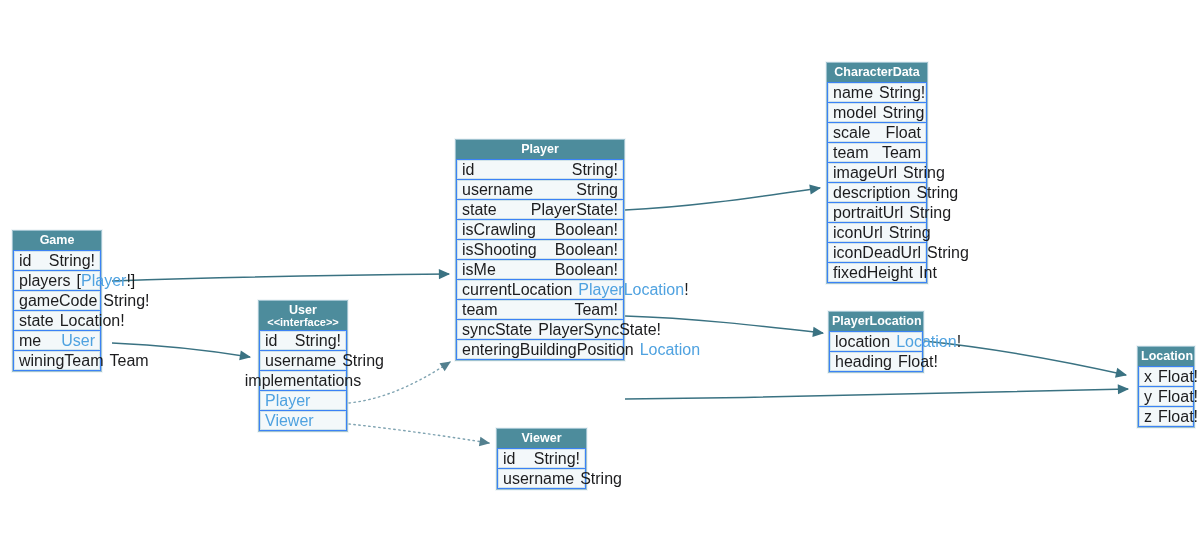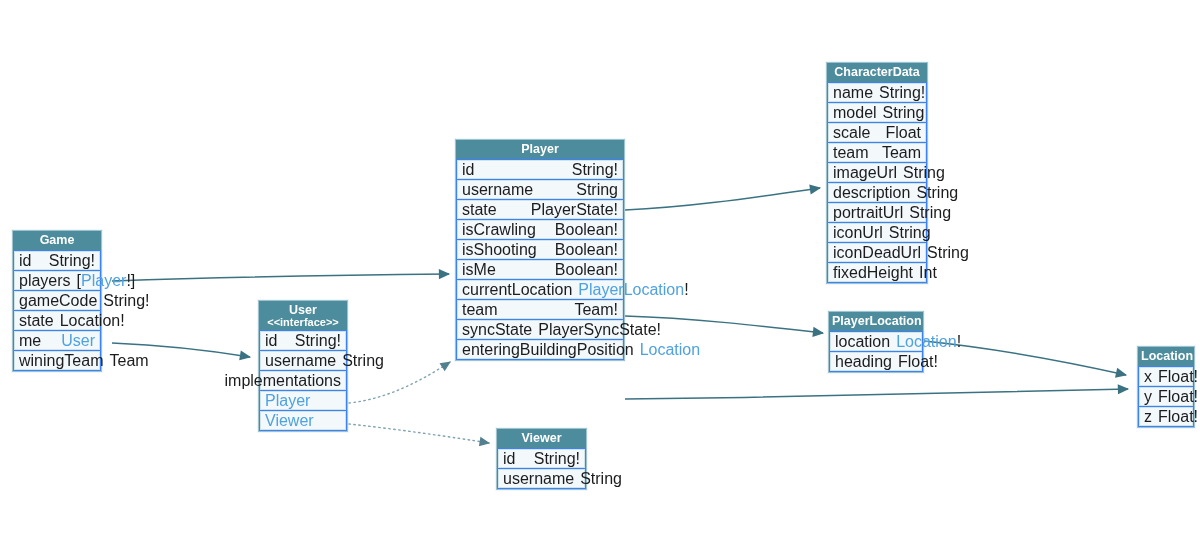--- a/index.html
+++ b/index.html
@@ -5,21 +5,21 @@
   html,body{margin:0;padding:0;background:#ffffff;font-family:"Liberation Sans",sans-serif;}
   #canvas{position:relative;width:1200px;height:547px;overflow:hidden;background:#ffffff;}
   #edge-layer{position:absolute;left:0;top:0;width:1200px;height:547px;pointer-events:none;}
   .gtable{position:absolute;box-sizing:border-box;border:1px solid #9fc2cf;background:#3b82f6;box-shadow:0 0 0 1px rgba(159,194,207,0.15);}
   .thead{background:var(--header,#4d8c9c);color:#ffffff;text-align:center;font-weight:bold;font-size:12.5px;line-height:19px;padding:0 3px;cursor:pointer;white-space:nowrap;}
   .thead .sub{display:block;font-size:11px;font-weight:bold;line-height:10px;margin-top:-3px;padding-bottom:3px;text-align:center;}
   .trow{margin:1px;background:#f3f8fa;border:1px solid #d0e3ea;font-size:16px;line-height:17px;height:17px;padding:0 4px;display:flex;justify-content:space-between;align-items:center;white-space:nowrap;cursor:pointer;}
   .fname{color:#1c1c1e;flex-shrink:0;}
   .ftype{color:#1c1c1e;margin-left:6px;text-align:center;}
   .tlink{color:var(--link,#4fa2e0);}
-  .trow.section{justify-content:flex-end;color:#1c1c1e;}
+  .trow.section{justify-content:center;color:#1c1c1e;}
   .trow.linkrow{justify-content:flex-start;}
   .edge{fill:none;stroke:var(--arrow,#3a7282);stroke-width:1.5;}
   .edge.dotted{stroke:var(--arrow-light,#7fa3b1);stroke-width:1.4;stroke-dasharray:1.5 3.5;stroke-linecap:round;}
 </style>
 </head>
 <body>
 
 <div id="canvas">
   <svg id="edge-layer" xmlns="http://www.w3.org/2000/svg">
     <defs>

